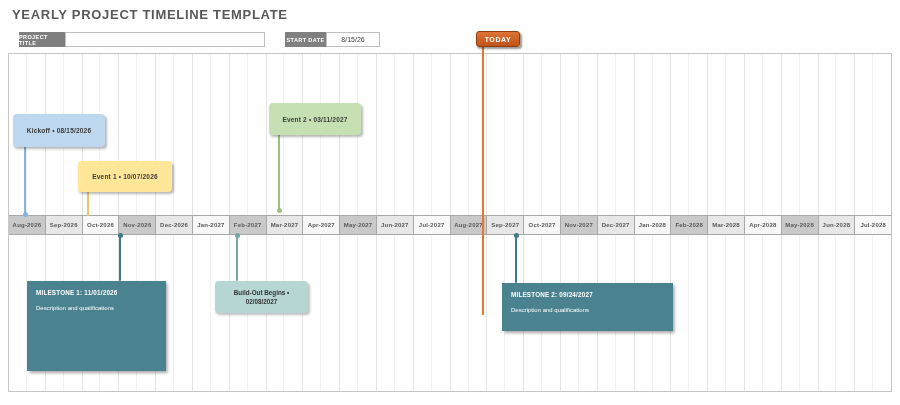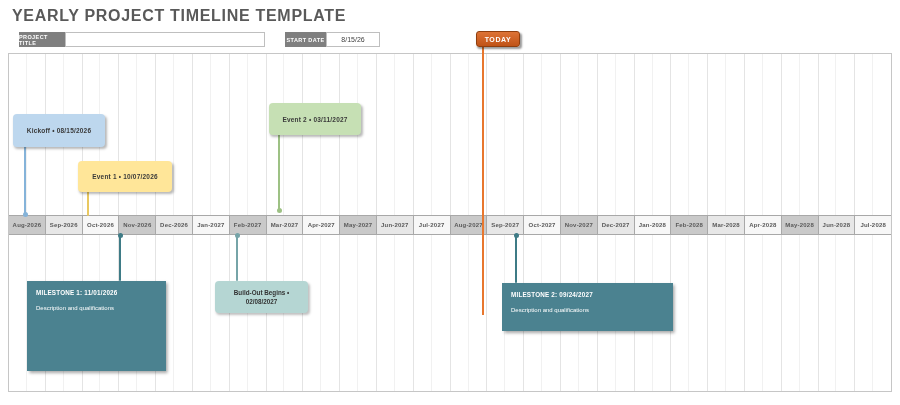--- a/index.html
+++ b/index.html
@@ -1,20 +1,20 @@
 <!DOCTYPE html>
 <html><head>
 <meta charset="utf-8">
 <style>
   html,body { margin:0; padding:0; background:#fff; }
   .page { position:relative; width:900px; height:405px; background:#ffffff;
           font-family:"Liberation Sans", sans-serif; overflow:hidden; }
 
   
-  .page-title { position:absolute; left:12px; top:7px; font-size:16px; font-weight:bold;
+  .page-title { position:absolute; left:12px; top:7px; font-size:13px; font-weight:bold;
                 color:#595959; letter-spacing:0.7px; }
 
   .label-chip { position:absolute; height:15px; background:#7f7f7f; color:#fff;
                 font-size:5.5px; font-weight:bold; letter-spacing:0.4px;
                 display:flex; align-items:center; justify-content:center; box-sizing:border-box; }
   #project-title-label { left:19px;  top:32px; width:46px; }
   #start-date-label    { left:285px; top:32px; width:41px; }
 
   .field { position:absolute; height:15px; border:1px solid #bfbfbf; background:#fff;
            font-size:7px; color:#404040; box-sizing:border-box; }

